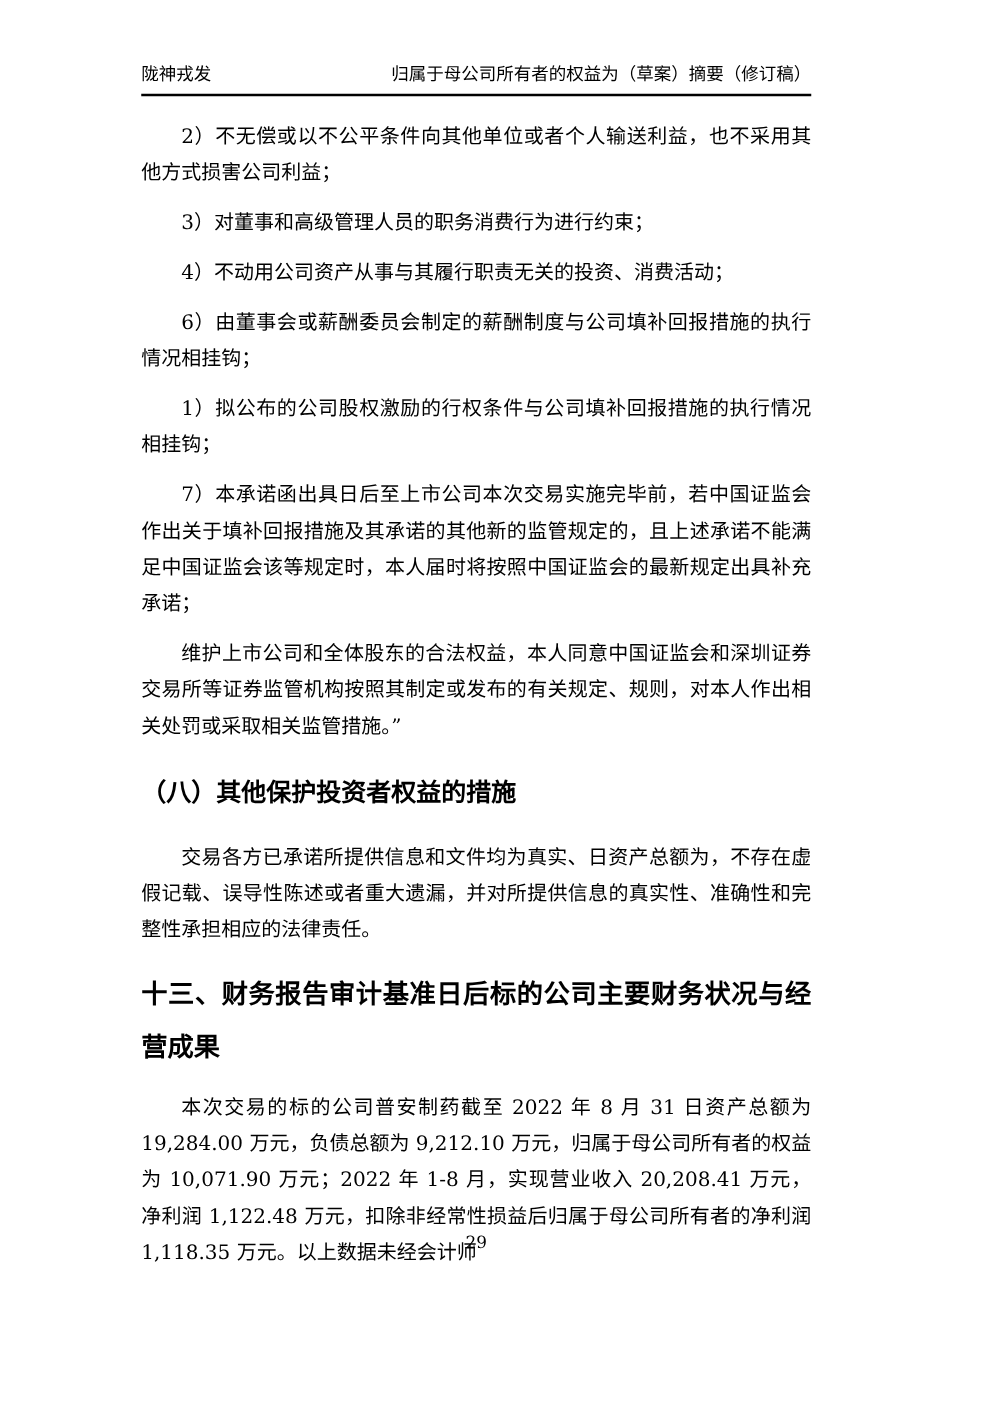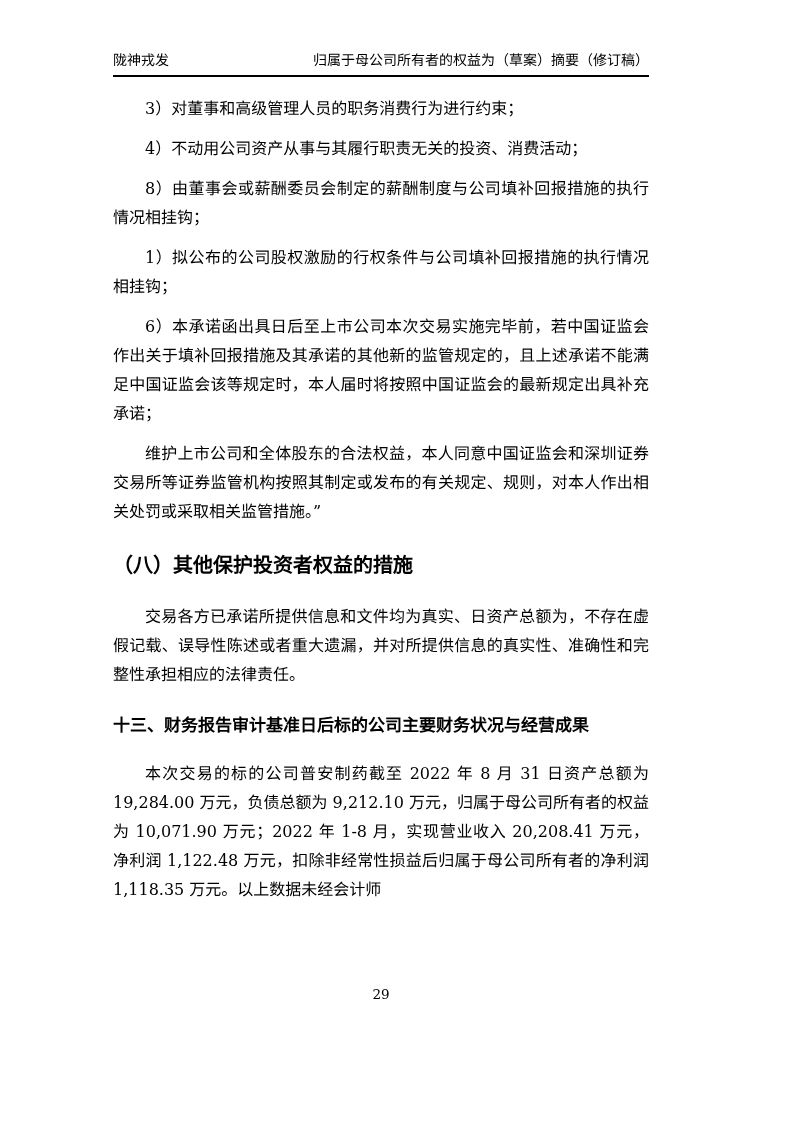--- a/index.html
+++ b/index.html
@@ -42,23 +42,23 @@
   }
   h2.section-heading {
     font-family: "DejaVu Sans", "Liberation Sans", sans-serif;
     font-weight: bold;
     font-size: 20px;
     line-height: 26px;
     margin: 26px 0 24px 0;
     text-align: left;
   }
   h1.chapter-heading {
-    font-family: Liberation Mono, monospace;
+    font-family: Liberation Sans, sans-serif;
     font-weight: bold;
-    font-size: 17px;
+    font-size: 21px;
     line-height: 43px;
     margin: 16px 0 10px 0;
     text-align: justify;
   }
   .page-number {
     position: absolute;
     top: 986px;
     left: 0;
     right: 0;
     text-align: center;
@@ -71,25 +71,26 @@
 
 <div class="page">
 
   <div class="header">
     <span class="left">陇神戎发</span>
     <span class="right">归属于母公司所有者的权益为（草案）摘要（修订稿）</span>
   </div>
 
   <div class="content">
 
+    <p class="body-para">2）不无偿或以不公平条件向其他单位或者个人输送利益，也不采用其他方式损害公司利益；</p>
     <p class="body-para">3）对董事和高级管理人员的职务消费行为进行约束；</p>
     <p class="body-para">4）不动用公司资产从事与其履行职责无关的投资、消费活动；</p>
-    <p class="body-para">8）由董事会或薪酬委员会制定的薪酬制度与公司填补回报措施的执行情况相挂钩；</p>
+    <p class="body-para">6）由董事会或薪酬委员会制定的薪酬制度与公司填补回报措施的执行情况相挂钩；</p>
     <p class="body-para">1）拟公布的公司股权激励的行权条件与公司填补回报措施的执行情况相挂钩；</p>
-    <p class="body-para">6）本承诺函出具日后至上市公司本次交易实施完毕前，若中国证监会作出关于填补回报措施及其承诺的其他新的监管规定的，且上述承诺不能满足中国证监会该等规定时，本人届时将按照中国证监会的最新规定出具补充承诺；</p>
+    <p class="body-para">7）本承诺函出具日后至上市公司本次交易实施完毕前，若中国证监会作出关于填补回报措施及其承诺的其他新的监管规定的，且上述承诺不能满足中国证监会该等规定时，本人届时将按照中国证监会的最新规定出具补充承诺；</p>
     <p class="body-para">维护上市公司和全体股东的合法权益，本人同意中国证监会和深圳证券交易所等证券监管机构按照其制定或发布的有关规定、规则，对本人作出相关处罚或采取相关监管措施。”</p>
 
     <h2 class="section-heading">（八）其他保护投资者权益的措施</h2>
     <p class="body-para">交易各方已承诺所提供信息和文件均为真实、日资产总额为，不存在虚假记载、误导性陈述或者重大遗漏，并对所提供信息的真实性、准确性和完整性承担相应的法律责任。</p>
 
     <h1 class="chapter-heading">十三、财务报告审计基准日后标的公司主要财务状况与经营成果</h1>
     <p class="body-para">本次交易的标的公司普安制药截至 2022 年 8 月 31 日资产总额为 19,284.00 万元，负债总额为 9,212.10 万元，归属于母公司所有者的权益为 10,071.90 万元；2022 年 1-8 月，实现营业收入 20,208.41 万元，净利润 1,122.48 万元，扣除非经常性损益后归属于母公司所有者的净利润 1,118.35 万元。以上数据未经会计师</p>
 
   </div>
 

